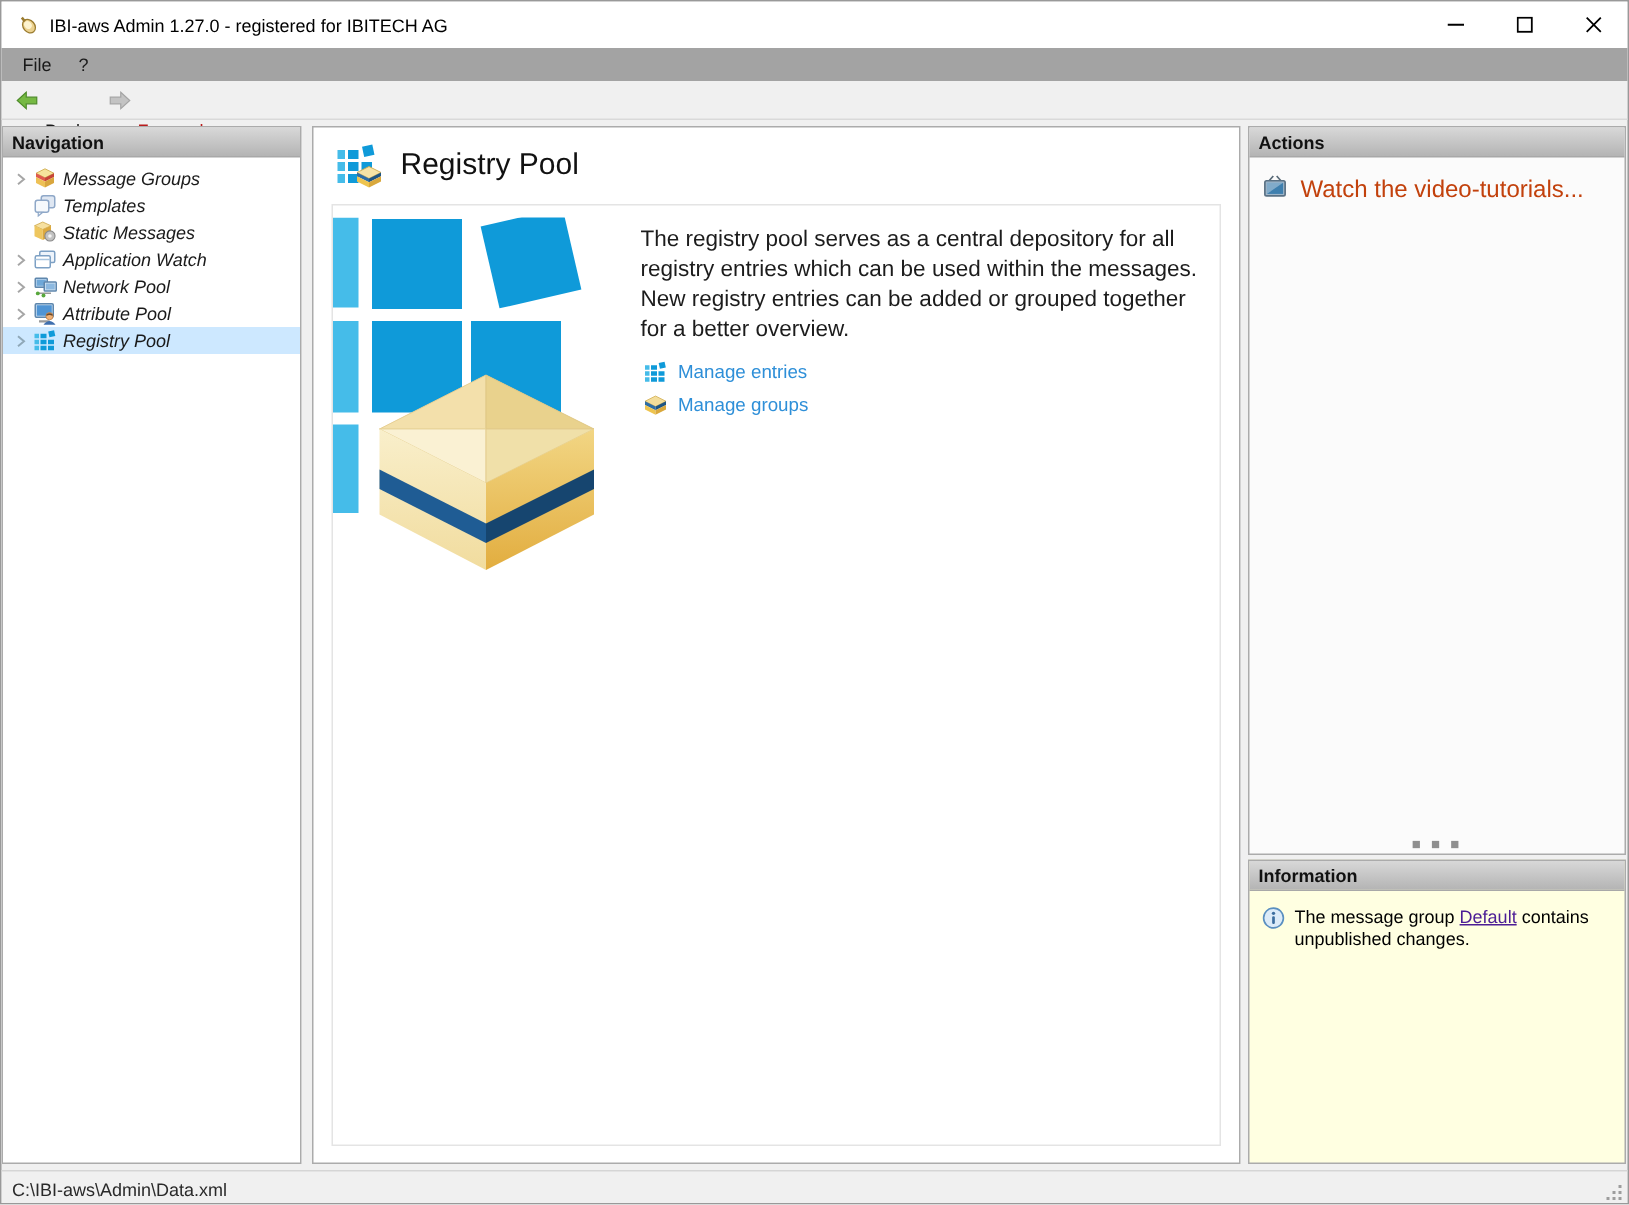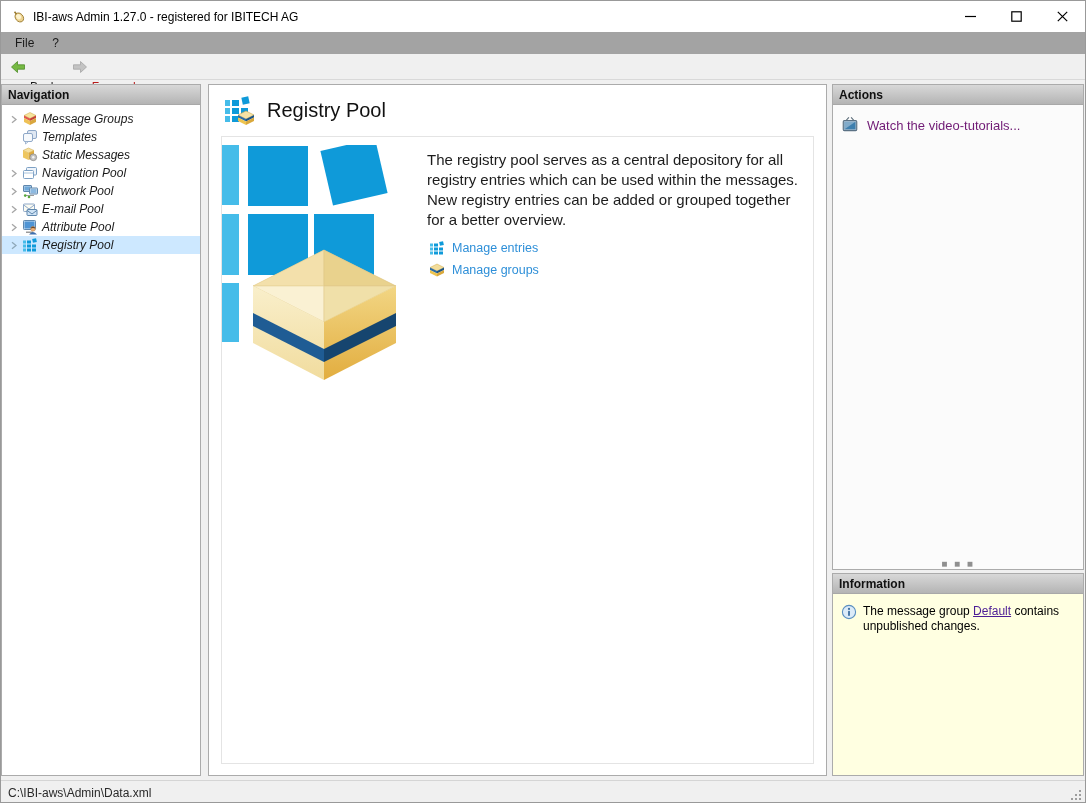--- a/index.html
+++ b/index.html
@@ -47,21 +47,21 @@
   .desc { position:absolute; left:205px; top:13px; width:382px; font-size:15px; line-height:20px; color:#1c1c1c; }
   .links { position:absolute; left:207px; top:100px; }
   .link-row { display:flex; align-items:center; gap:7px; height:22px; }
   .link-row .link-label { color:#2e8fd8; font-size:12.5px; cursor:pointer; }
   .link-icon { width:16px; height:16px; }
 
   
   .actions-panel { position:absolute; left:831px; top:83px; width:252px; height:486px; background:#fbfbfb; border:1px solid #ababab; }
   .actions-body { position:relative; height:464px; }
   .action-row { display:flex; align-items:flex-start; gap:8px; padding:11px 0 0 8px; }
-  .action-label { color:#701a75; font-size:13px; cursor:pointer; padding-top:2px; }
+  .action-label { color:#c2410c; font-size:16px; cursor:pointer; padding-top:2px; }
   .grip { position:absolute; left:0; right:0; bottom:2px; text-align:center; color:#8f8f8f; font-size:10px; letter-spacing:2px; line-height:6px; cursor:row-resize; }
 
   .info-panel { position:absolute; left:831px; top:572px; width:252px; height:203px; background:#ffffe1; border:1px solid #ababab; }
   .info-body { display:flex; gap:6px; padding:10px 6px 0 8px; }
   .info-text { font-size:12px; line-height:15px; color:#000; width:214px; }
   .info-text a { color:#4c1d95; text-decoration:underline; cursor:pointer; }
 
   
   .statusbar { position:absolute; left:0; top:779px; width:100%; height:24px; background:#f0f0f0; border-top:1px solid #d5d5d5; display:flex; align-items:center; }
   .status-text { margin-left:7px; font-size:12px; color:#2a2a2a; }
@@ -170,55 +170,41 @@
         <span class="chev">
             <svg width="8" height="9" viewBox="0 0 8 9">
               <path d="M2 1.2 L6 4.5 L2 7.8" fill="none" stroke="#a6a6a6" stroke-width="1.3"></path>
             </svg>
           </span>
         <svg class="tree-icon" viewBox="0 0 16 16">
           <rect x="4.5" y="2.5" width="10" height="7.5" rx="1" fill="#eef4fb" stroke="#7da0c4"></rect>
           <rect x="1.5" y="5.5" width="10" height="8" rx="1" fill="#ffffff" stroke="#7da0c4"></rect>
           <line x1="1.5" y1="8" x2="11.5" y2="8" stroke="#a8c4de"></line>
         </svg>
-        <span class="tree-label">Navigation Pool</span>
+        <span class="tree-label">Application Watch</span>
       </div>
 
       <div class="tree-row">
         <span class="chev">
             <svg width="8" height="9" viewBox="0 0 8 9">
               <path d="M2 1.2 L6 4.5 L2 7.8" fill="none" stroke="#a6a6a6" stroke-width="1.3"></path>
             </svg>
           </span>
         <svg class="tree-icon" viewBox="0 0 16 16">
           <rect x="1.5" y="2.5" width="8" height="6" rx="0.5" fill="#bcd6ee" stroke="#5f87ad"></rect>
           <rect x="2.5" y="3.5" width="6" height="4" fill="#6fa8d8"></rect>
           <rect x="7.5" y="5" width="8" height="6" rx="0.5" fill="#d7e6f3" stroke="#5f87ad"></rect>
           <rect x="8.5" y="6" width="6" height="4" fill="#8db9e0"></rect>
           <rect x="4" y="12" width="8" height="1" fill="#9a9a9a"></rect>
           <circle cx="3.2" cy="12.6" r="1.3" fill="#58a83c"></circle>
           <circle cx="7" cy="14" r="1.3" fill="#58a83c"></circle>
         </svg>
         <span class="tree-label">Network Pool</span>
       </div>
 
-      <div class="tree-row">
-        <span class="chev">
-            <svg width="8" height="9" viewBox="0 0 8 9">
-              <path d="M2 1.2 L6 4.5 L2 7.8" fill="none" stroke="#a6a6a6" stroke-width="1.3"></path>
-            </svg>
-          </span>
-        <svg class="tree-icon" viewBox="0 0 16 16">
-          <rect x="1.5" y="3" width="11" height="7.5" rx="0.8" fill="#fbfbf2" stroke="#8fa8c8"></rect>
-          <path d="M1.5 3.8 L7 8 L12.5 3.8" fill="none" stroke="#8fa8c8"></path>
-          <rect x="5" y="8.5" width="10" height="6" rx="0.8" fill="#cfe3f5" stroke="#5f87ad"></rect>
-          <path d="M5 9.3 L10 13 L15 9.3" fill="none" stroke="#5f87ad"></path>
-        </svg>
-        <span class="tree-label">E-mail Pool</span>
-      </div>
 
       <div class="tree-row">
         <span class="chev">
             <svg width="8" height="9" viewBox="0 0 8 9">
               <path d="M2 1.2 L6 4.5 L2 7.8" fill="none" stroke="#a6a6a6" stroke-width="1.3"></path>
             </svg>
           </span>
         <svg class="tree-icon" viewBox="0 0 16 16">
           <rect x="1.5" y="1.5" width="12" height="9" rx="0.8" fill="#cde1f3" stroke="#5f87ad"></rect>
           <rect x="2.5" y="2.5" width="10" height="7" fill="#4f94d4"></rect>

